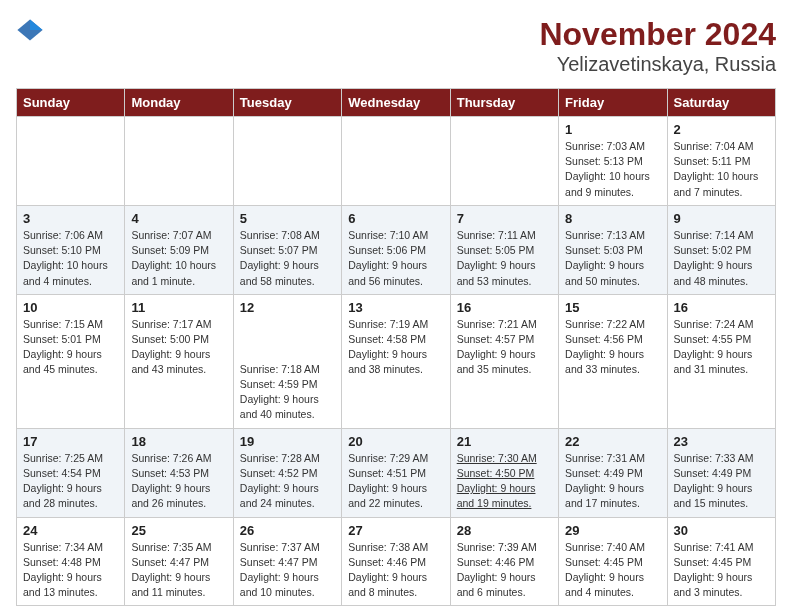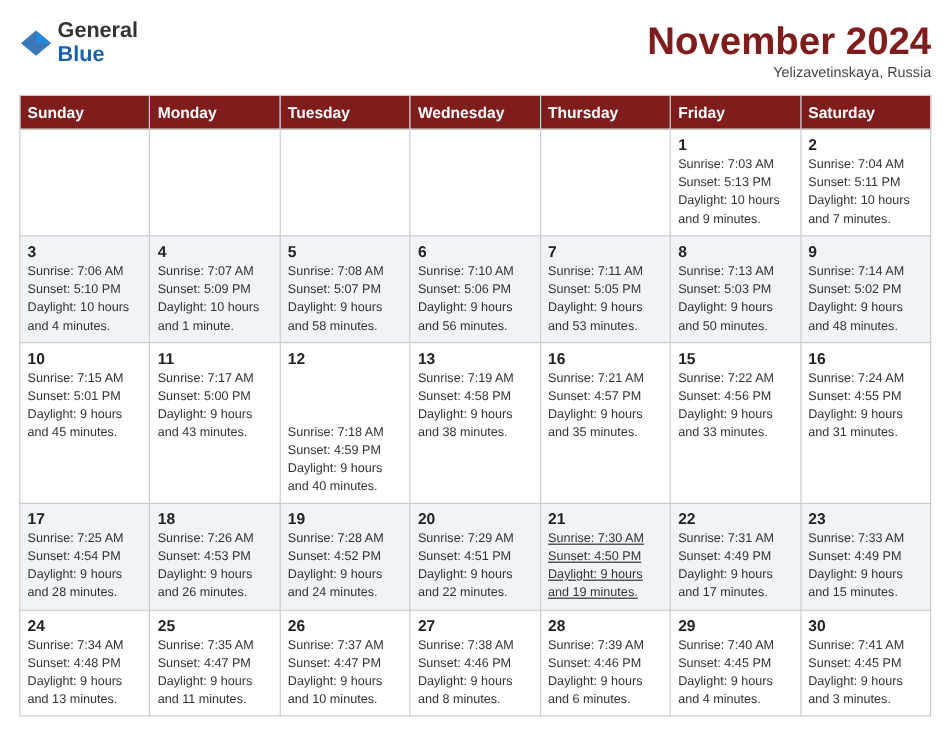--- a/index.html
+++ b/index.html
@@ -34,21 +34,21 @@
     }
     .title-area {
       text-align: right;
     }
     .month-title {
       font-size: 32px;
       font-weight: bold;
       color: #7f1d1d;
     }
     .location {
-      font-size: 12px;
+      font-size: 20px;
       color: #444;
     }
     table {
       width: 100%;
       border-collapse: collapse;
       table-layout: fixed;
     }
     thead tr th {
       background-color: #7f1d1d;
       color: #fff;
@@ -88,24 +88,20 @@
   </style>
 </head>
 <body>
 
 <div class="header-area">
   <div class="logo">
     <svg class="logo-icon" viewBox="0 0 40 40" xmlns="http://www.w3.org/2000/svg">
       <polygon points="20,5 38,20 20,35 2,20" fill="#1a5faa" opacity="0.85"></polygon>
       <polygon points="20,5 38,20 20,20" fill="#2288dd"></polygon>
     </svg>
-    <div class="logo-text">
-      <span class="general">General</span><br>
-      <span class="blue">Blue</span>
-    </div>
   </div>
   <div class="title-area">
     <div class="month-title">November 2024</div>
     <div class="location">Yelizavetinskaya, Russia</div>
   </div>
 </div>
 
 <table>
   <thead>
     <tr>

